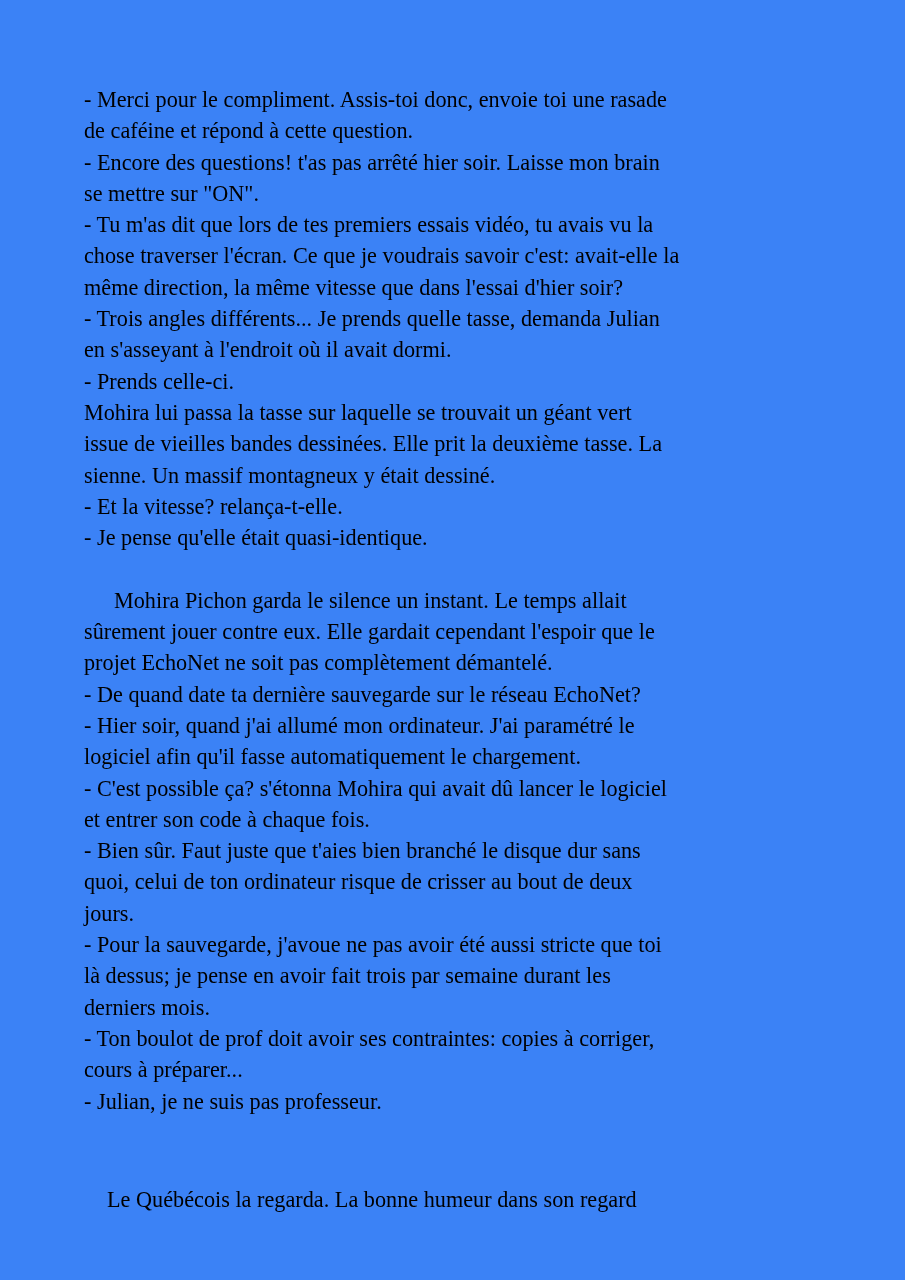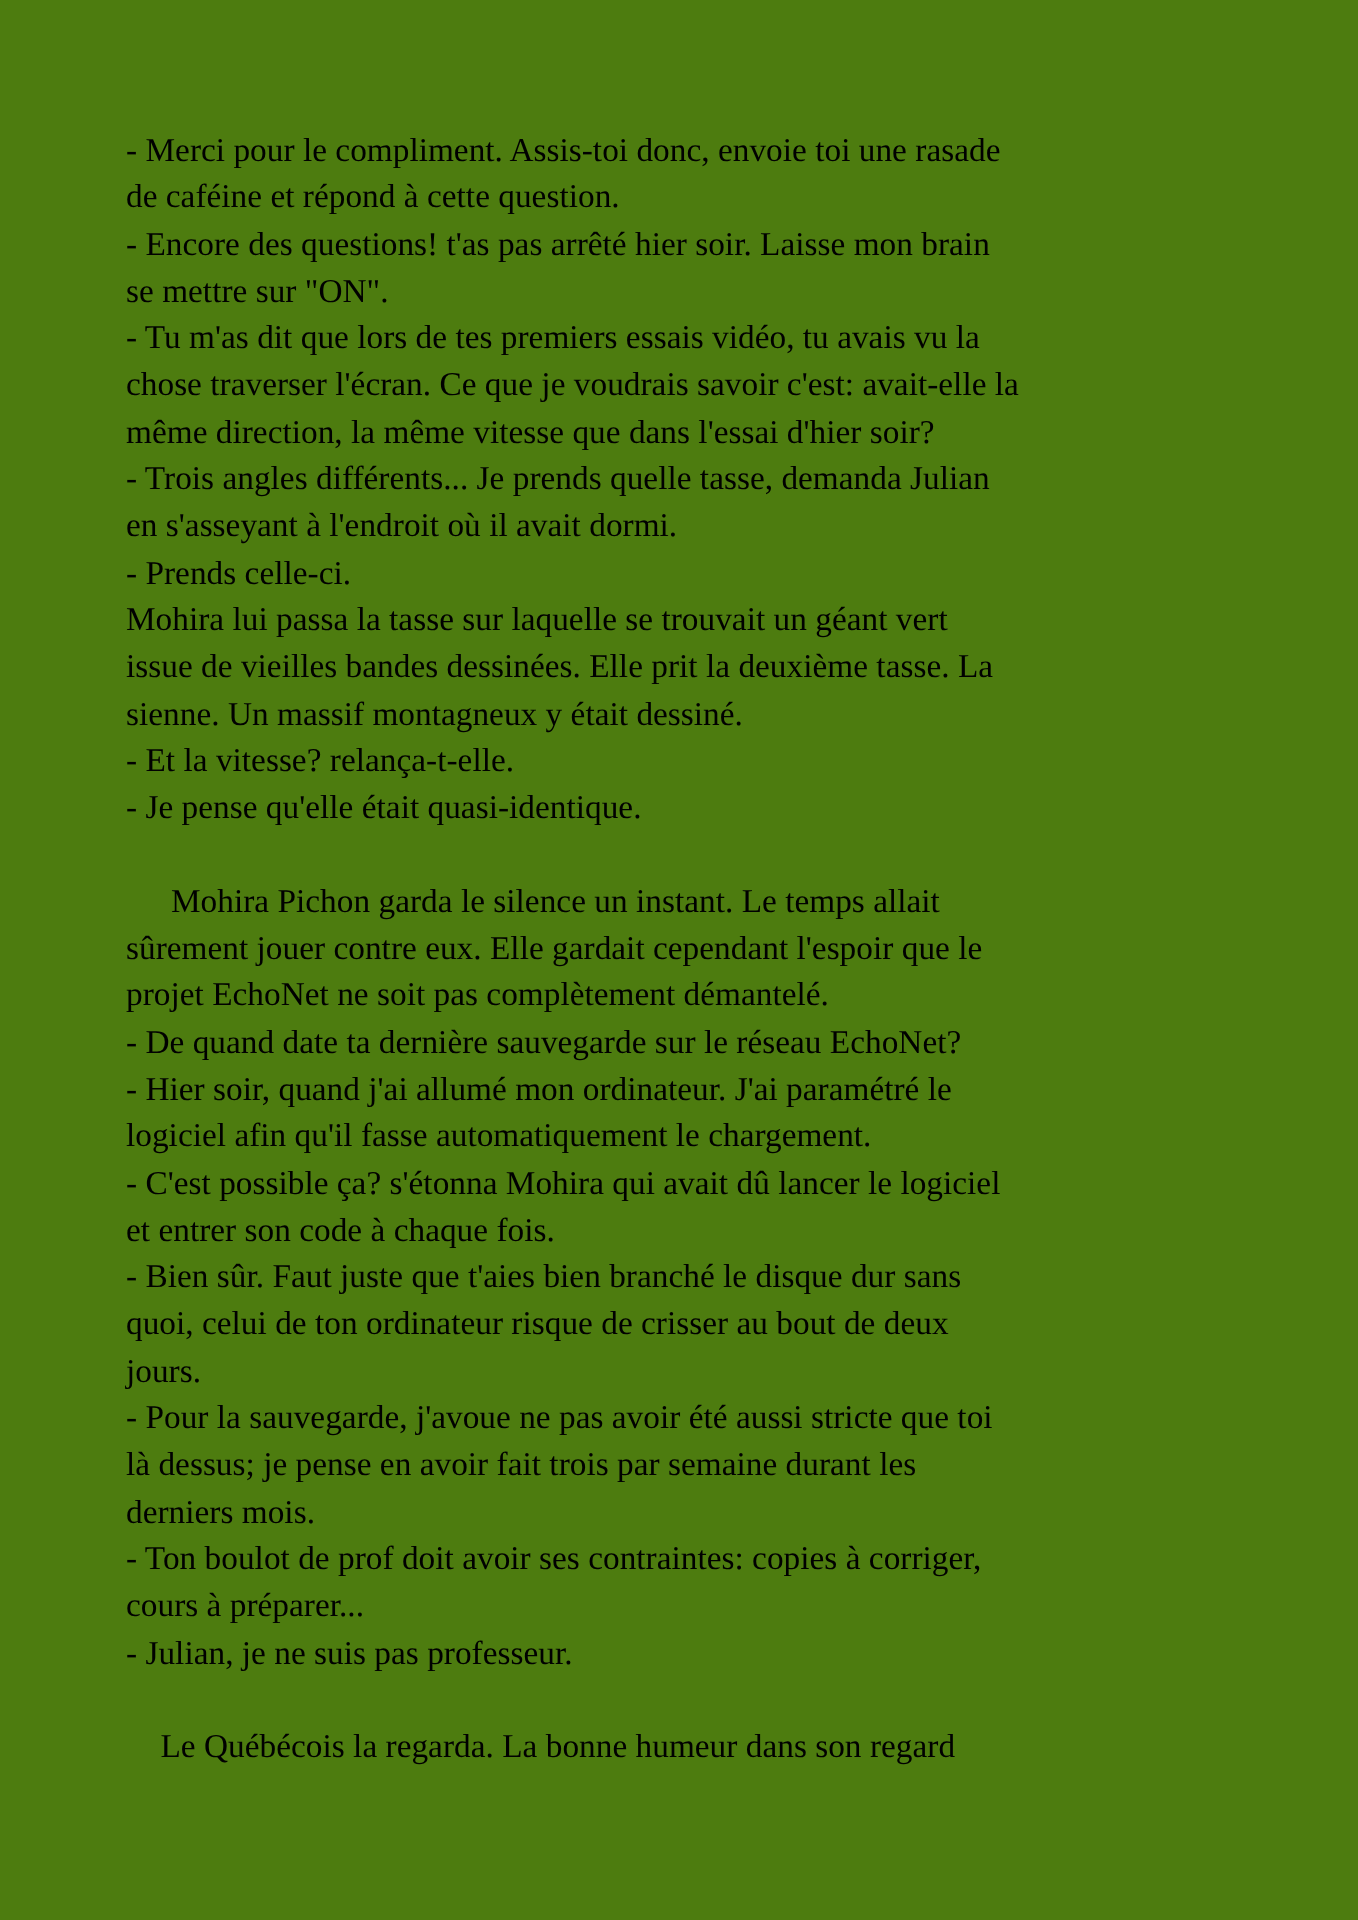--- a/index.html
+++ b/index.html
@@ -13,21 +13,21 @@
     height: 1280px;
     overflow: hidden;
     font-family: "Liberation Serif", "DejaVu Serif", serif;
     color: #000000;
     -webkit-font-smoothing: antialiased;
   }
   .page {
     position: relative;
     width: 905px;
     height: 1280px;
-    background: #4d7c0f;
+    background: #3b82f6;
     box-sizing: border-box;
   }
   .text-column {
     position: absolute;
     left: 84px;
     top: 84px;
     width: 740px;
     font-size: 22.2px;
     line-height: 31.3px;
     text-align: left;
@@ -43,20 +43,20 @@
   .blank-line {
     display: block;
     height: 31.3px;
     line-height: 31.3px;
   }
   .line {
     display: block;
     white-space: pre;
   }
   .indent-1 { padding-left: 30px; }
-  .indent-2 { padding-left: 23px; }
+  .indent-2 { padding-left: 23px; margin-top: 36px; }
 </style>
 </head>
 <body>
 
 <div class="page">
   <div class="text-column" id="text-column"><div class="para"><span class="line">- Merci pour le compliment. Assis-toi donc, envoie toi une rasade</span><span class="line">de caféine et répond à cette question.</span><span class="line">- Encore des questions! t'as pas arrêté hier soir. Laisse mon brain</span><span class="line">se mettre sur "ON".</span><span class="line">- Tu m'as dit que lors de tes premiers essais vidéo, tu avais vu la</span><span class="line">chose traverser l'écran. Ce que je voudrais savoir c'est: avait-elle la</span><span class="line">même direction, la même vitesse que dans l'essai d'hier soir?</span><span class="line">- Trois angles différents... Je prends quelle tasse, demanda Julian</span><span class="line">en s'asseyant à l'endroit où il avait dormi.</span><span class="line">- Prends celle-ci.</span><span class="line">Mohira lui passa la tasse sur laquelle se trouvait un géant vert</span><span class="line">issue de vieilles bandes dessinées. Elle prit la deuxième tasse. La</span><span class="line">sienne. Un massif montagneux y était dessiné.</span><span class="line">- Et la vitesse? relança-t-elle.</span><span class="line">- Je pense qu'elle était quasi-identique.</span></div><span class="blank-line">&nbsp;</span><div class="para"><span class="line indent-1">Mohira Pichon garda le silence un instant. Le temps allait</span><span class="line">sûrement jouer contre eux. Elle gardait cependant l'espoir que le</span><span class="line">projet EchoNet ne soit pas complètement démantelé.</span><span class="line">- De quand date ta dernière sauvegarde sur le réseau EchoNet?</span><span class="line">- Hier soir, quand j'ai allumé mon ordinateur. J'ai paramétré le</span><span class="line">logiciel afin qu'il fasse automatiquement le chargement.</span><span class="line">- C'est possible ça? s'étonna Mohira qui avait dû lancer le logiciel</span><span class="line">et entrer son code à chaque fois.</span><span class="line">- Bien sûr. Faut juste que t'aies bien branché le disque dur sans</span><span class="line">quoi, celui de ton ordinateur risque de crisser au bout de deux</span><span class="line">jours.</span><span class="line">- Pour la sauvegarde, j'avoue ne pas avoir été aussi stricte que toi</span><span class="line">là dessus; je pense en avoir fait trois par semaine durant les</span><span class="line">derniers mois.</span><span class="line">- Ton boulot de prof doit avoir ses contraintes: copies à corriger,</span><span class="line">cours à préparer...</span><span class="line">- Julian, je ne suis pas professeur.</span></div><span class="blank-line">&nbsp;</span><div class="para"><span class="line indent-2">Le Québécois la regarda. La bonne humeur dans son regard</span></div></div>
 </div>
 
 </body></html>

